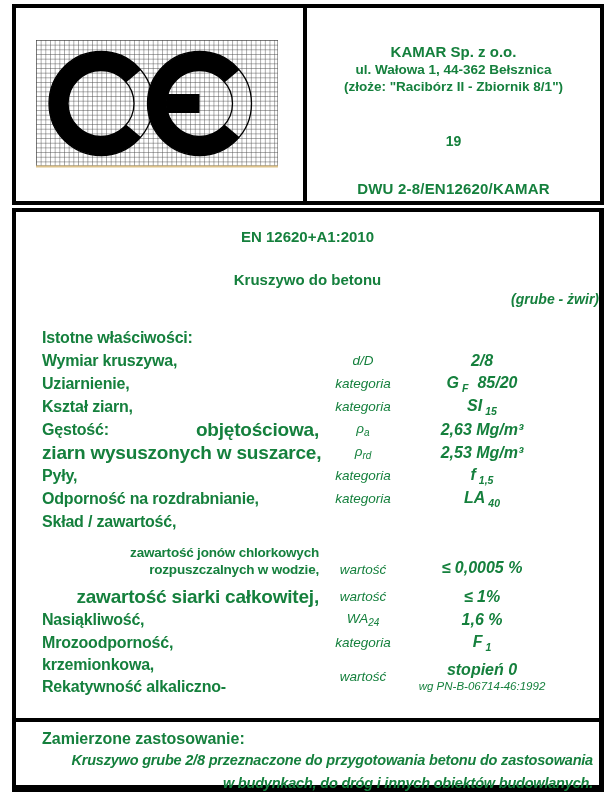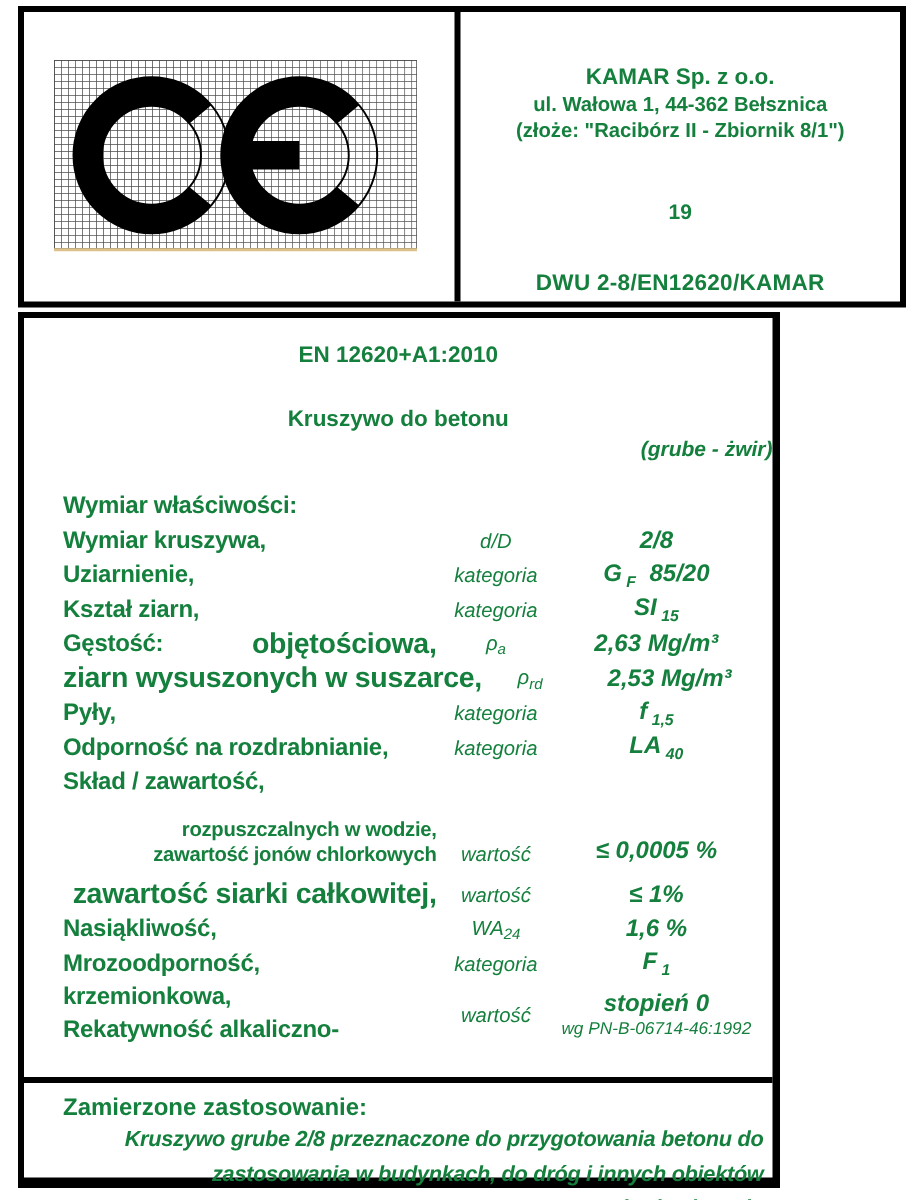--- a/index.html
+++ b/index.html
@@ -14,21 +14,21 @@
   }
   .ce-cell{width:287px;box-sizing:border-box;padding:32px 0 0 20px;}
   .vdivider{width:4px;background:#000;}
   .info-cell{flex:1;text-align:center;box-sizing:border-box;padding-top:34px;}
   .company{font-weight:bold;font-size:15px;line-height:19px;}
   .address,.deposit{font-weight:bold;font-size:13.5px;line-height:17px;}
   .year{font-weight:bold;font-size:14px;margin-top:38px;}
   .docnum{font-weight:bold;font-size:15px;margin-top:31px;letter-spacing:.2px;}
   
   .main-box{
-    position:absolute;left:12px;top:208px;width:508px;height:584px;
+    position:absolute;left:12px;top:208px;width:592px;height:584px;
     border:4px solid #000;border-right-width:5px;border-bottom-width:7px;
     box-sizing:border-box;background:#fff;
   }
   .std{ text-align:center;font-weight:bold;font-size:15px;margin-top:16px;}
   .product{text-align:center;font-weight:bold;font-size:15px;margin-top:26px;}
   .ptype{ text-align:right;font-weight:bold;font-style:italic;font-size:14px;margin-top:3px;}
   .props{margin-top:19px;padding-left:26px;padding-right:10px;}
   .prow{display:flex;align-items:center;min-height:23px;}
   .prow.sub2{align-items:flex-end;margin-top:7px;min-height:38px;}
   .prow.mt{margin-top:7px;}
@@ -97,21 +97,21 @@
 
   <div class="main-box">
     <div class="std">EN 12620+A1:2010</div>
     <div class="product">Kruszywo do betonu</div>
     <div class="ptype">(grube - żwir)</div>
 
     <div class="props">
 
       <div class="prow">
         <div class="plabels">
-            <span class="lbl">Wymiar właściwości:</span>
+            <span class="lbl">Istotne właściwości:</span>
           </div>
       </div>
 
       <div class="prow">
         <div class="plabels">
             <span class="lbl">Wymiar kruszywa,</span>
           </div>
         <div class="psym"><span>d/D</span></div>
         <div class="pval"><span class="vp">2/8</span></div>
       </div>
@@ -168,22 +168,22 @@
 
       <div class="prow">
         <div class="plabels">
             <span class="lbl">Skład / zawartość,</span>
           </div>
       </div>
 
       <div class="prow sub2">
         <div class="plabels">
           <div class="stack">
+            <div class="subline">zawartość jonów chlorkowych</div>
             <div class="subline">rozpuszczalnych w wodzie,</div>
-            <div class="subline">zawartość jonów chlorkowych</div>
           </div>
         </div>
         <div class="psym"><span>wartość</span></div>
         <div class="pval"><span class="vp">≤ 0,0005 %</span></div>
       </div>
 
       <div class="prow mt">
         <div class="plabels">
             <span class="sublbl">zawartość siarki całkowitej,</span>
           </div>

